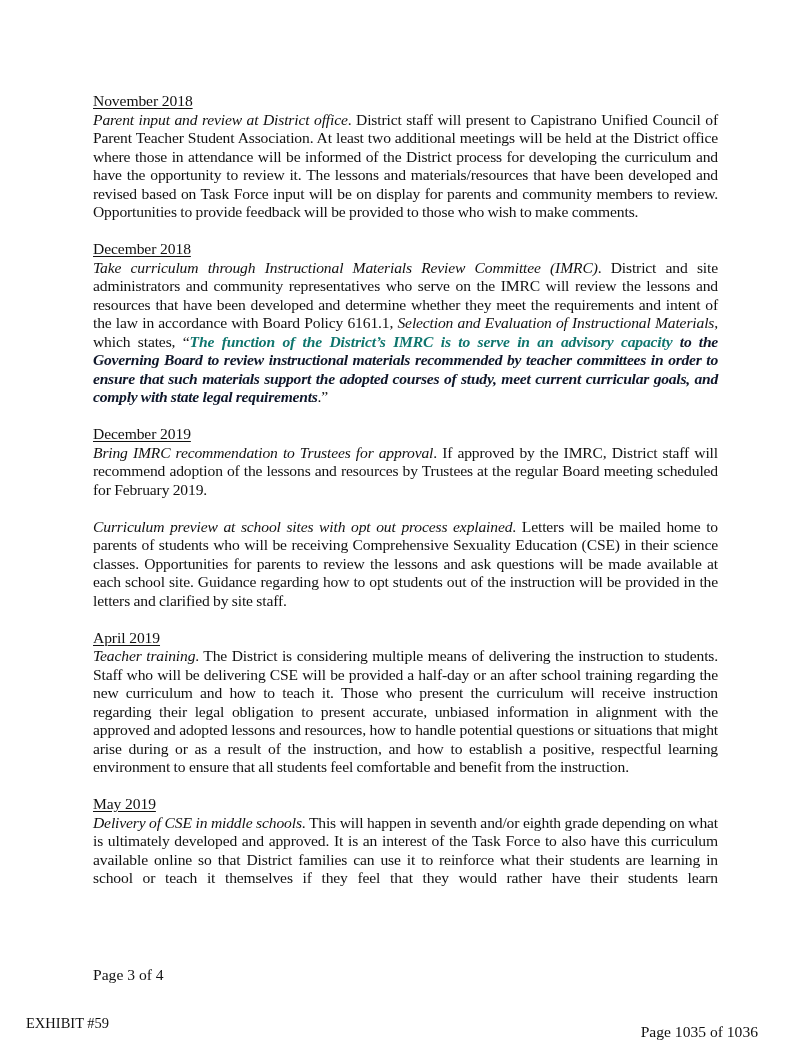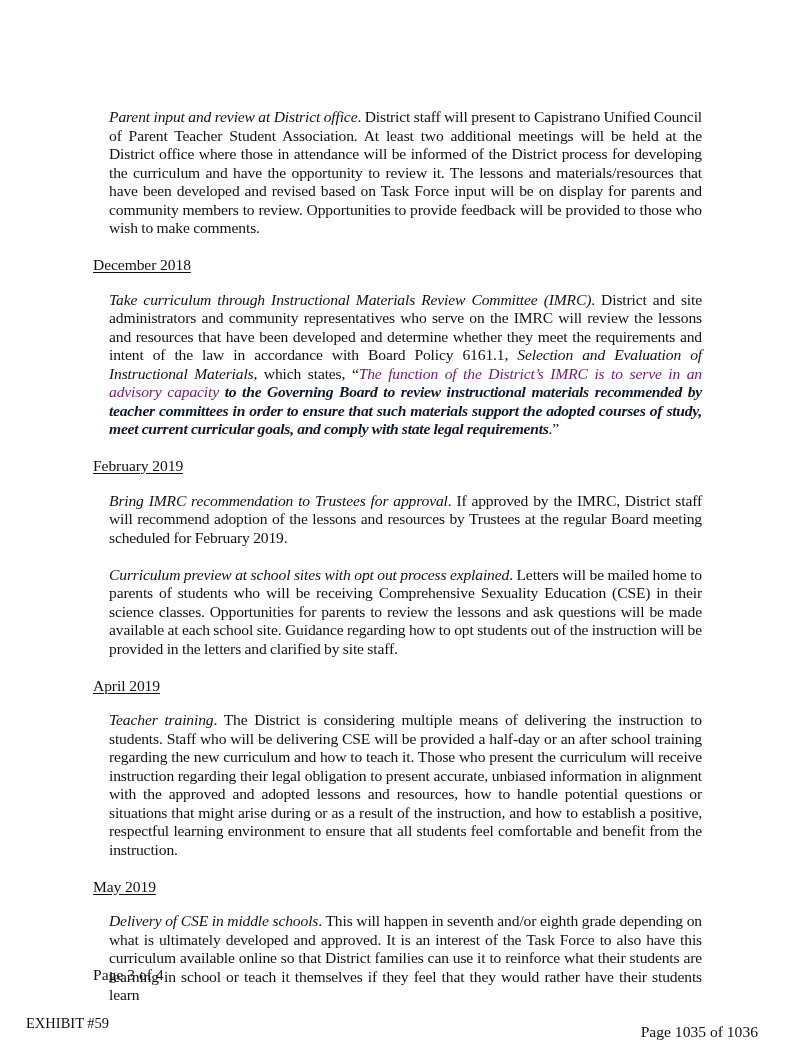--- a/index.html
+++ b/index.html
@@ -29,30 +29,31 @@
       line-height: 18.5px;
       text-decoration: underline;
       text-underline-offset: 2px;
       display: block;
       letter-spacing: -0.1px;
     }
     .para {
       font-size: 15.6px;
       line-height: 18.5px;
       text-align: justify;
-      margin: 16px;
+      margin: 0;
       letter-spacing: -0.15px;
       word-spacing: -0.3px;
     }
     .para em, .lead {
       font-style: italic;
     }
     .quote-light {
       font-style: italic;
-      color: #701a75;
+      color: #0f766e;
+      font-weight: bold;
     }
     .quote-dark {
       font-style: italic;
       font-weight: bold;
       color: #0f172a;
       letter-spacing: -0.25px;
     }
     .footer-page {
       position: absolute;
       left: 93px;
@@ -78,30 +79,31 @@
       font-size: 15.6px;
       line-height: 18px;
     }
   </style>
 </head>
 <body>
 
 <div class="page">
 
   <div class="section">
+    <span class="month">November 2018</span>
     <p class="para"><span class="lead">Parent input and review at District office</span><span>. District staff will present to Capistrano Unified Council of Parent Teacher Student Association. At least two additional meetings will be held at the District office where those in attendance will be informed of the District process for developing the curriculum and have the opportunity to review it. The lessons and materials/resources that have been developed and revised based on Task Force input will be on display for parents and community members to review. Opportunities to provide feedback will be provided to those who wish to make comments.</span></p>
   </div>
 
   <div class="section">
     <span class="month">December 2018</span>
     <p class="para"><span class="lead">Take curriculum through Instructional Materials Review Committee (IMRC)</span><span>. District and site administrators and community representatives who serve on the IMRC will review the lessons and resources that have been developed and determine whether they meet the requirements and intent of the law in accordance with Board Policy 6161.1, </span><em>Selection and Evaluation of Instructional Materials</em><span>, which states, “</span><span class="quote-light">The function of the District’s IMRC is to serve in an advisory capacity</span><span class="quote-dark"> to the Governing Board to review instructional materials recommended by teacher committees in order to ensure that such materials support the adopted courses of study, meet current curricular goals, and comply with state legal requirements</span><span>.”</span></p>
   </div>
 
   <div class="section">
-    <span class="month">February 2019</span>
+    <span class="month">December 2019</span>
     <p class="para"><span class="lead">Bring IMRC recommendation to Trustees for approval</span><span>. If approved by the IMRC, District staff will recommend adoption of the lessons and resources by Trustees at the regular Board meeting scheduled for February 2019.</span></p>
   </div>
 
   <div class="section">
     <p class="para"><span class="lead">Curriculum preview at school sites with opt out process explained</span><span>. Letters will be mailed home to parents of students who will be receiving Comprehensive Sexuality Education (CSE) in their science classes. Opportunities for parents to review the lessons and ask questions will be made available at each school site. Guidance regarding how to opt students out of the instruction will be provided in the letters and clarified by site staff.</span></p>
   </div>
 
   <div class="section">
     <span class="month">April 2019</span>
     <p class="para"><span class="lead">Teacher training</span><span>. The District is considering multiple means of delivering the instruction to students. Staff who will be delivering CSE will be provided a half-day or an after school training regarding the new curriculum and how to teach it. Those who present the curriculum will receive instruction regarding their legal obligation to present accurate, unbiased information in alignment with the approved and adopted lessons and resources, how to handle potential questions or situations that might arise during or as a result of the instruction, and how to establish a positive, respectful learning environment to ensure that all students feel comfortable and benefit from the instruction.</span></p>

